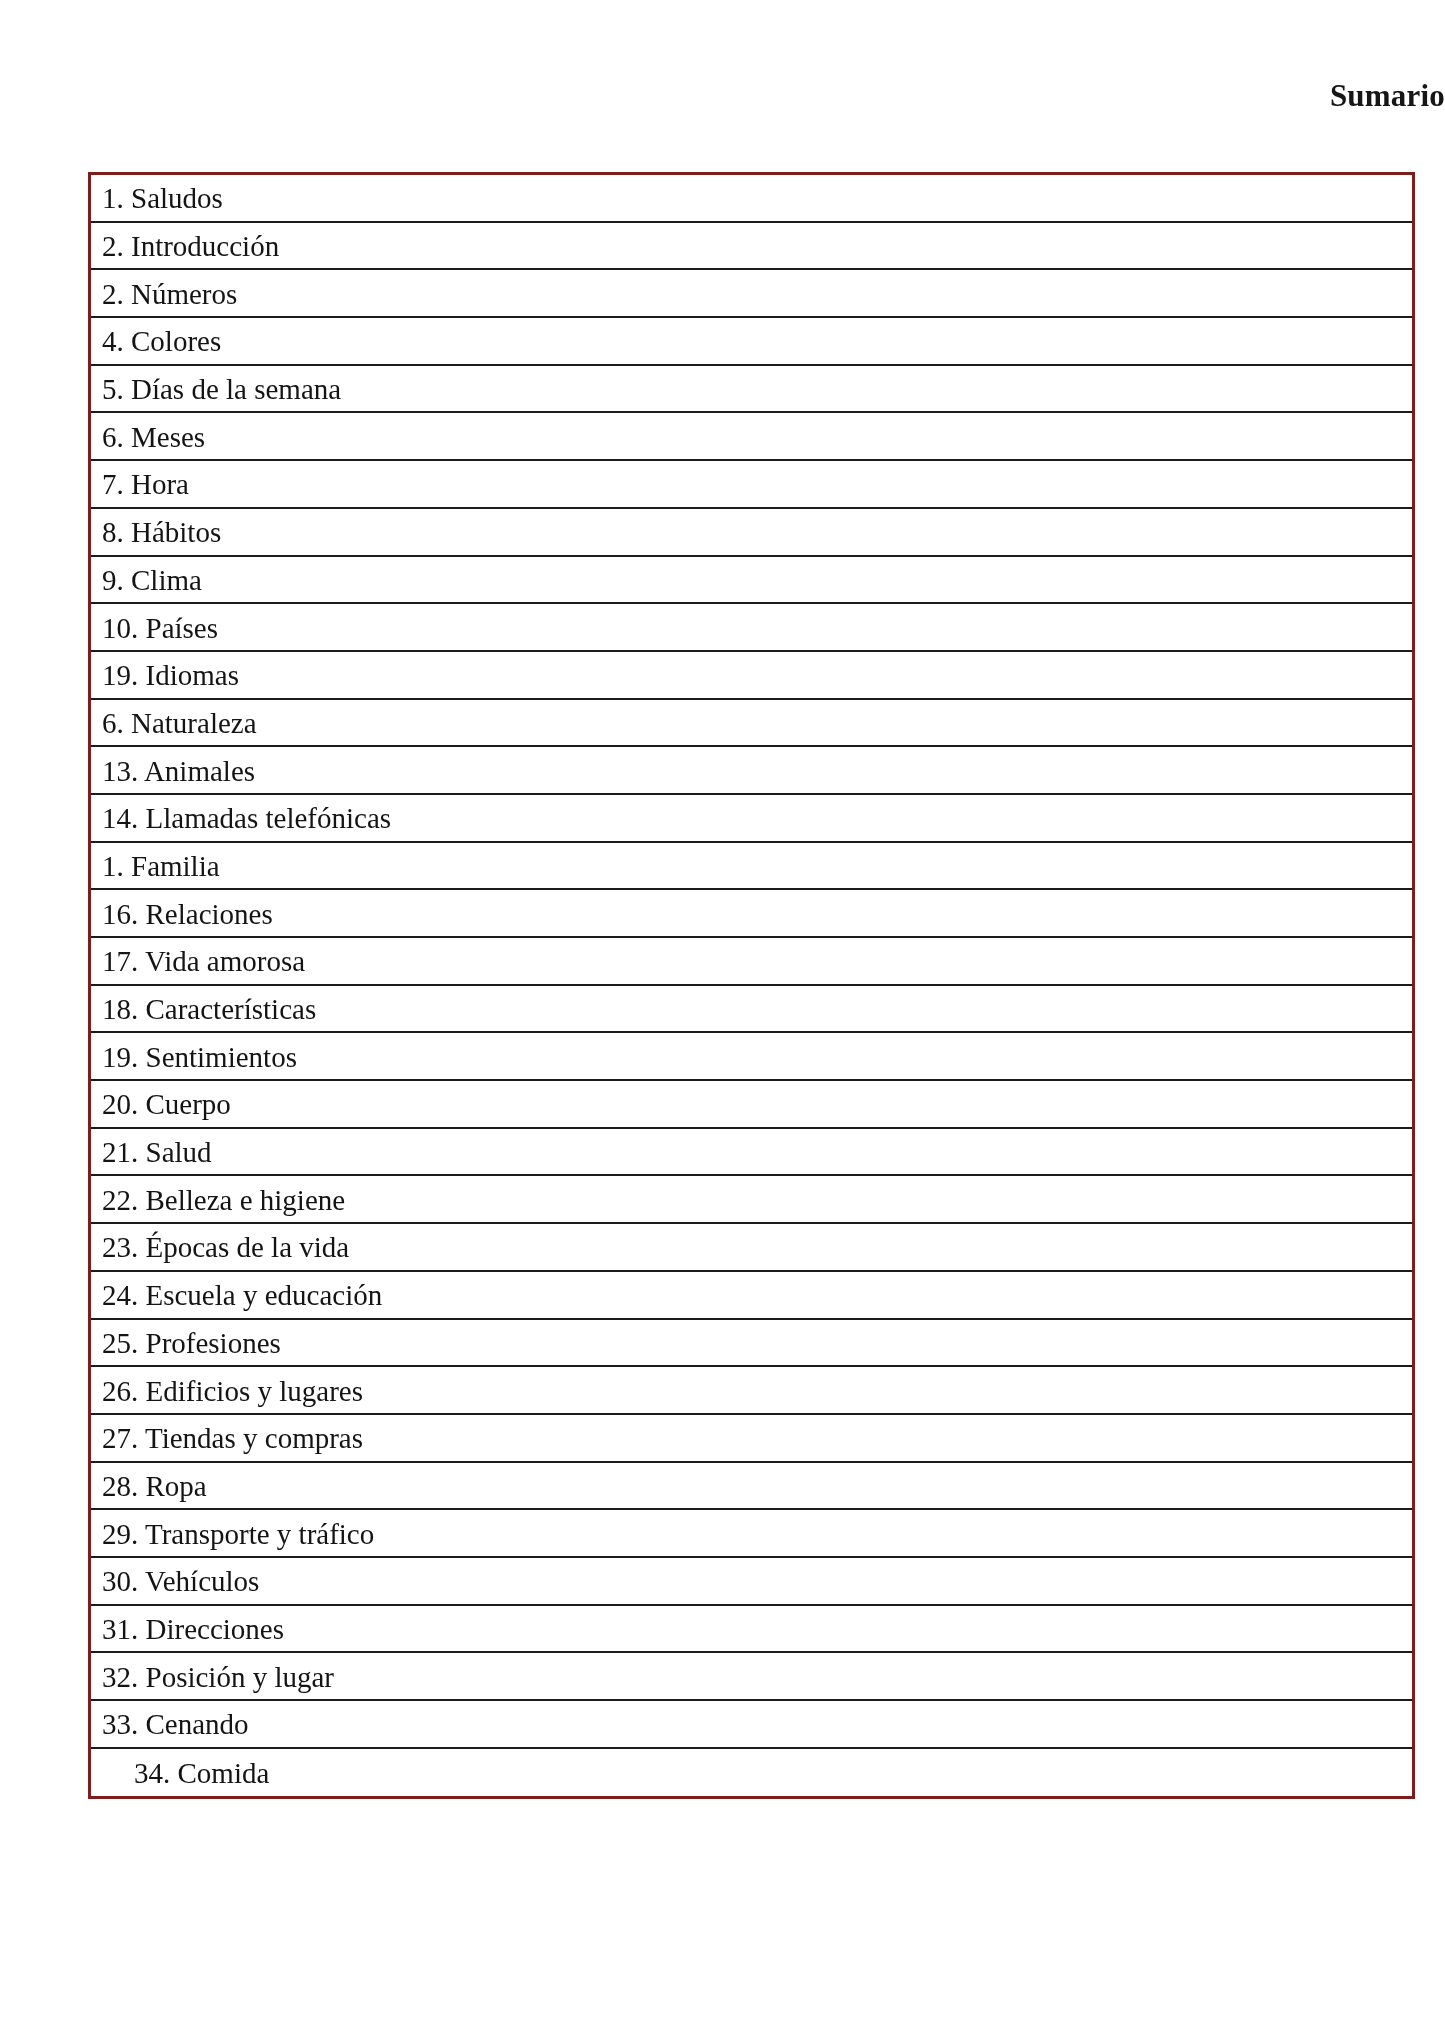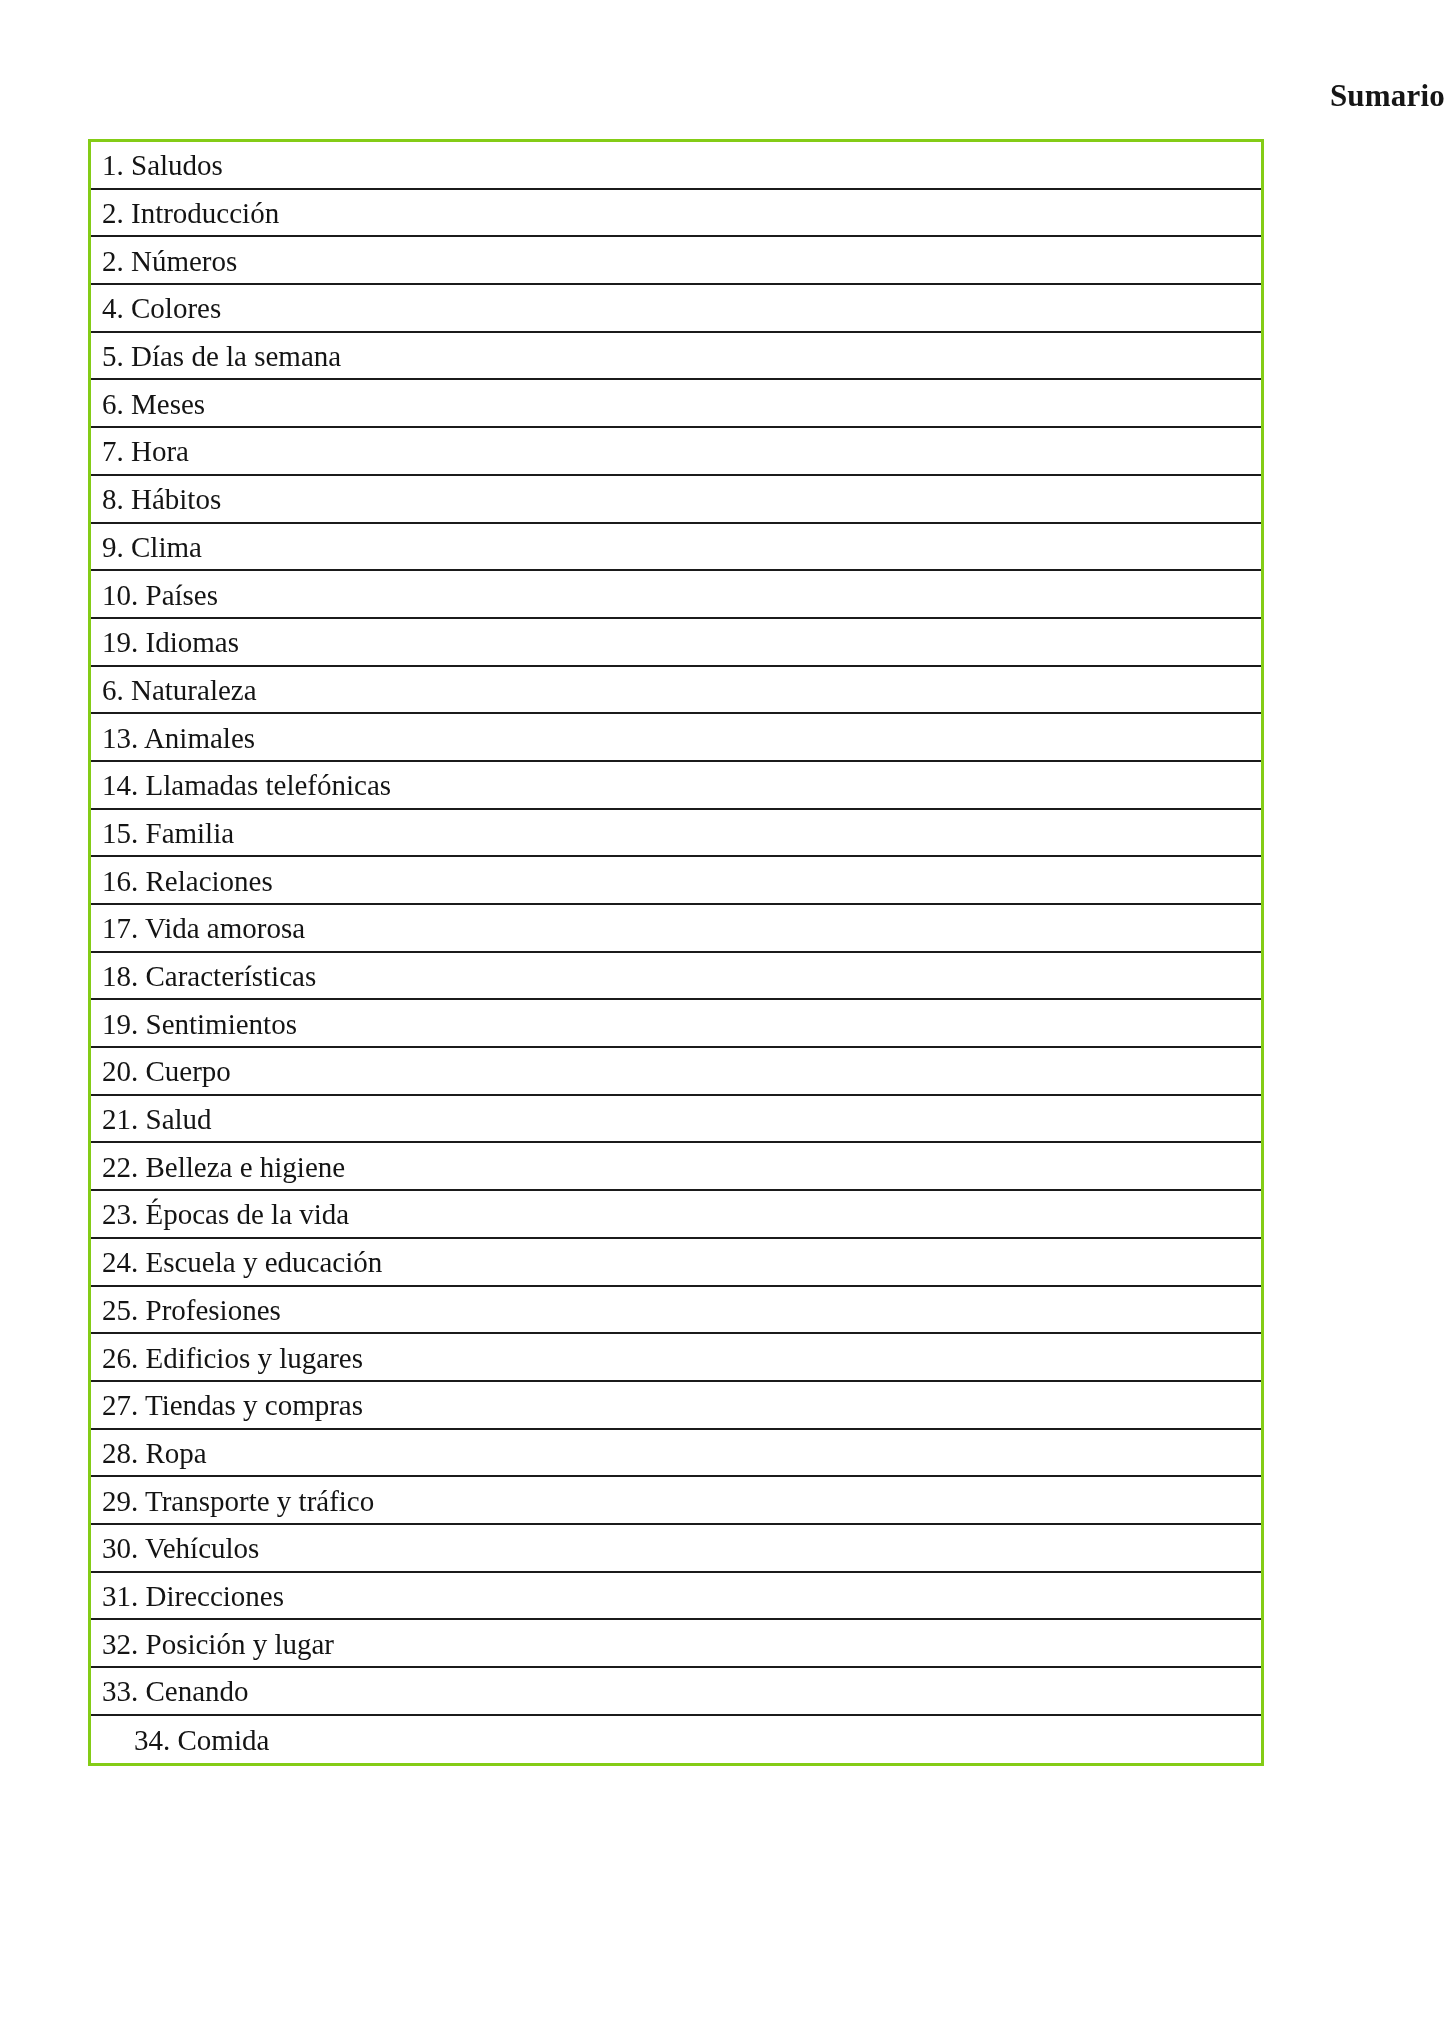--- a/index.html
+++ b/index.html
@@ -27,24 +27,24 @@
     width: 100%;
     text-align: right;
     font-size: 31px;
     font-weight: 700;
     color: #161616;
     letter-spacing: 0.2px;
   }
   .toc-table {
     position: absolute;
     left: 88px;
-    top: 139px;
-    width: 1176px;
+    top: 172px;
+    width: 1327px;
     box-sizing: border-box;
-    border: 3px solid #84cc16;
+    border: 3px solid #7f1d1d;
     background: #ffffff;
   }
   .toc-row {
     box-sizing: border-box;
     height: 47.7px;
     border-bottom: 2px solid #1b1b1b;
     display: flex;
     align-items: center;
     padding-left: 11px;
     padding-top: 2px;
@@ -104,21 +104,21 @@
     <div class="toc-row">
         <span class="toc-item-text">6. Naturaleza</span>
       </div>
     <div class="toc-row">
         <span class="toc-item-text">13. Animales</span>
       </div>
     <div class="toc-row">
         <span class="toc-item-text">14. Llamadas telefónicas</span>
       </div>
     <div class="toc-row">
-        <span class="toc-item-text">15. Familia</span>
+        <span class="toc-item-text">1. Familia</span>
       </div>
     <div class="toc-row">
         <span class="toc-item-text">16. Relaciones</span>
       </div>
     <div class="toc-row">
         <span class="toc-item-text">17. Vida amorosa</span>
       </div>
     <div class="toc-row">
         <span class="toc-item-text">18. Características</span>
       </div>

